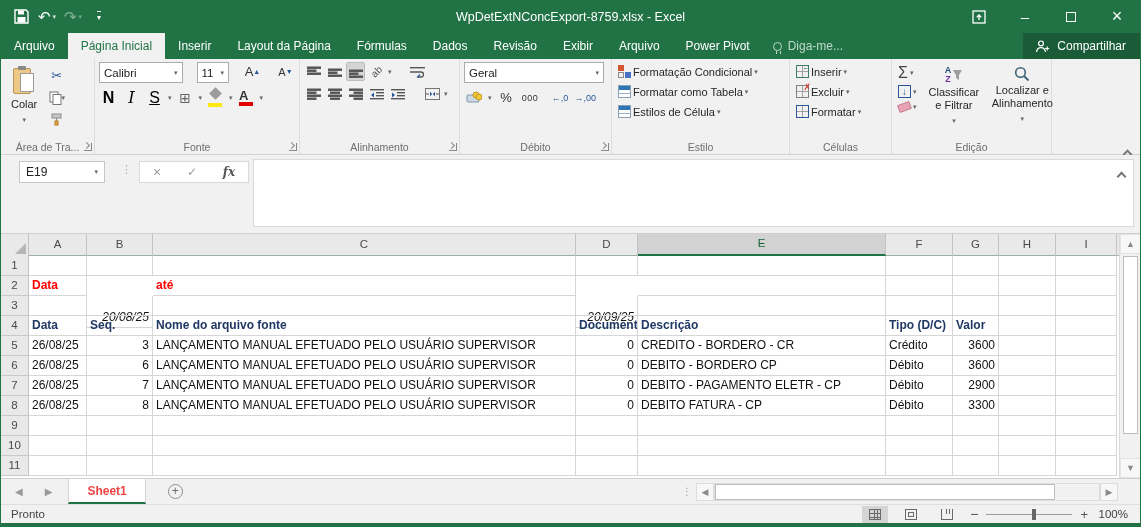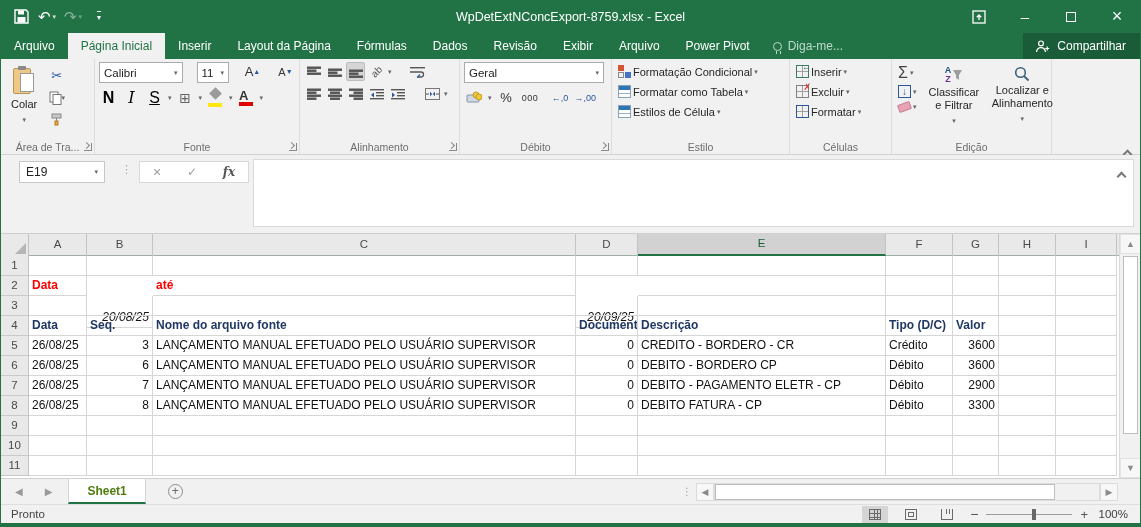--- a/index.html
+++ b/index.html
@@ -115,21 +115,21 @@
   
   .vscroll { position:absolute; left:1118px; top:234px; width:22px; height:244px; background:#f1f1f1; border-left:1px solid #d9d9d9; }
   .vs-btn { height:20px; display:flex; align-items:center; justify-content:center; color:#8a8a8a; font-size:9px; border:1px solid #e3e3e3; background:#f7f7f7; }
   .vs-thumb { position:absolute; left:3px; right:3px; top:22px; height:178px; background:#fff; border:1px solid #bdbdbd; }
   .vs-down { position:absolute; bottom:0; left:0; right:0; }
 
   
   .sheetbar { position:absolute; left:0; top:478px; width:100%; height:26px; background:#f1f1f1; border-top:1px solid #cfcfcf; display:flex; align-items:stretch; font-size:12px; }
   .navarrows { display:flex; align-items:center; gap:22px; padding:0 16px 0 14px; color:#9a9a9a; font-size:10px; }
   .sheettab { display:flex; align-items:center; padding:0 18px; background:#fff; border-right:1px solid #d4d4d4; border-left:1px solid #d4d4d4;
-              border-bottom:2px solid #217346; color:#4d7c0f; font-weight:bold; }
+              border-bottom:2px solid #217346; color:#ef4444; font-weight:bold; }
   .addsheet { display:flex; align-items:center; margin-left:22px; }
   .pluscirc { width:15px; height:15px; border:1px solid #8e8e8e; border-radius:50%; color:#6c6c6c; font-size:12px; line-height:13px; text-align:center; }
   .hsplit { margin-left:auto; display:flex; align-items:center; color:#a0a0a0; font-size:10px; padding-right:4px; }
   .hscroll { position:relative; width:422px; margin-right:22px; display:flex; align-items:center; }
   .hs-btn { width:18px; height:18px; background:#f7f7f7; border:1px solid #dcdcdc; color:#8a8a8a; font-size:9px; display:flex; align-items:center; justify-content:center; }
   .hs-track { flex:1; height:18px; border:1px solid #dcdcdc; background:#f1f1f1; position:relative; }
   .hs-thumb { position:absolute; left:0; top:0; bottom:0; width:340px; background:#fff; border:1px solid #bdbdbd; }
 
   
   .statusbar { position:absolute; left:0; top:504px; width:100%; height:19px; background:#f1f1f1; border-top:1px solid #dedede;

